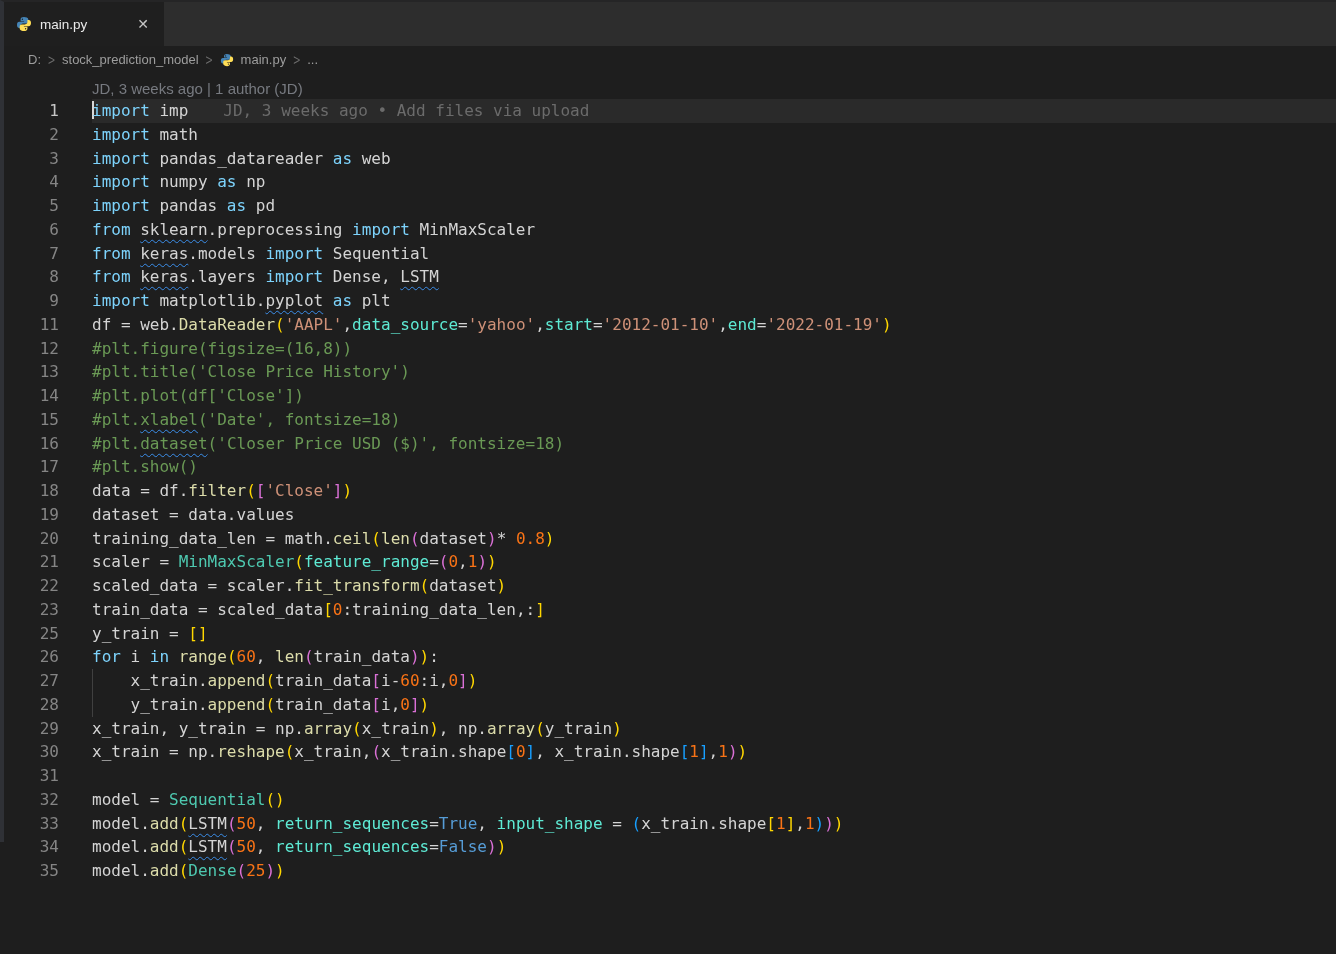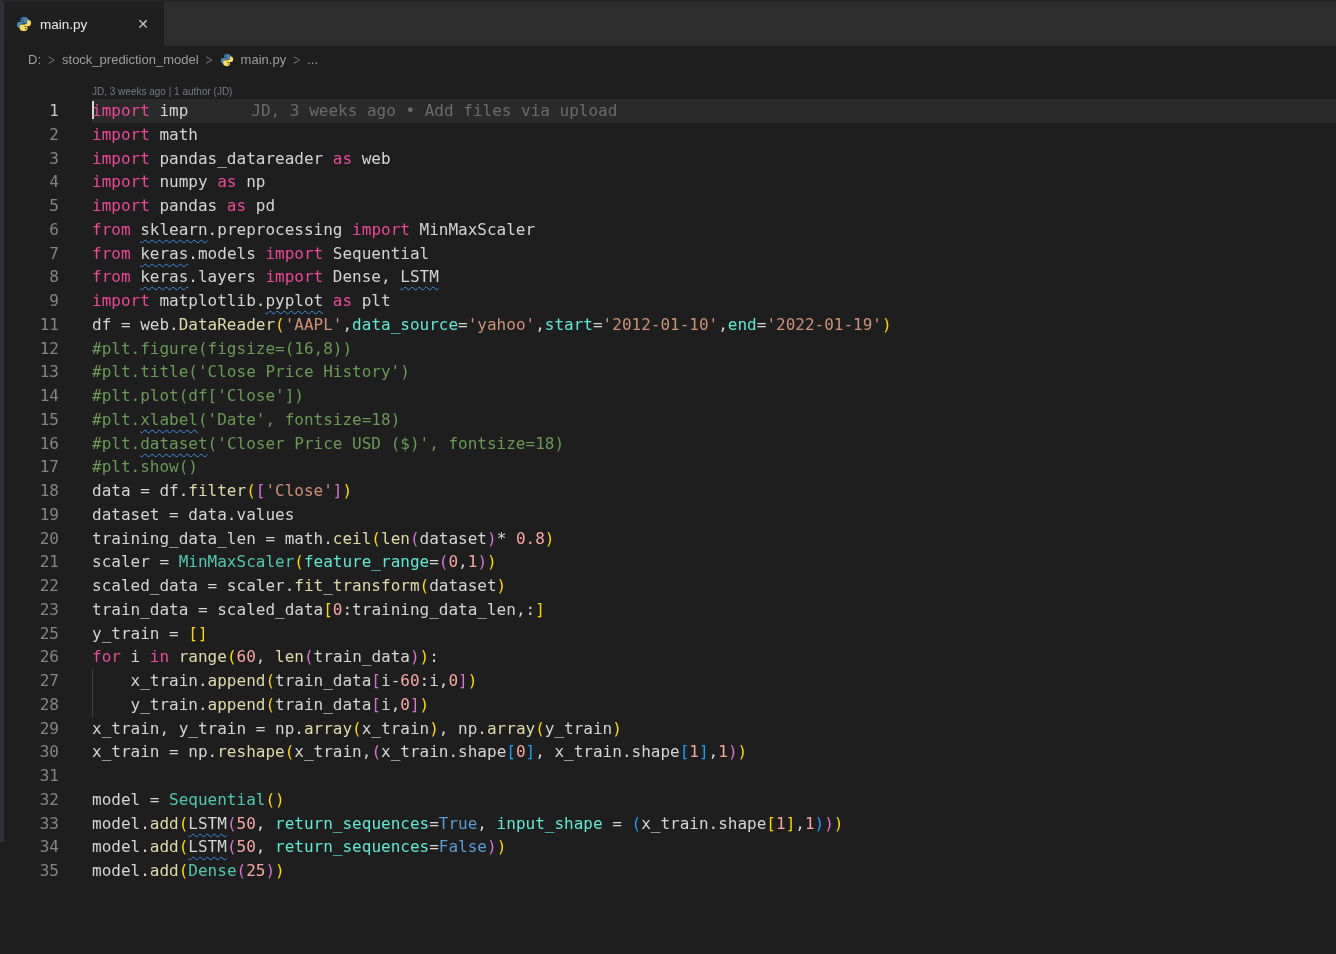--- a/index.html
+++ b/index.html
@@ -20,43 +20,43 @@
   
   .breadcrumbs {
     height:27px; display:flex; align-items:center; padding-left:24px;
     color:#9d9d9d; font-size:13px; gap:7px; background:#1e1e1e;
   }
   .breadcrumbs .sep { color:#6d6d6d; font-size:12px; transform:scaleY(1.25); }
   .breadcrumbs .bc-item { cursor:pointer; }
   
   .codelens {
     height:26px; padding-left:88px; display:flex; align-items:flex-end;
-    color:#777a80; font-size:10px; cursor:pointer; padding-bottom:2px;
+    color:#777a80; font-size:15px; cursor:pointer; padding-bottom:2px;
   }
   
   .code { font-family:"DejaVu Sans Mono","Liberation Mono",monospace; font-size:16px; }
   .line { display:flex; height:23.75px; line-height:23.75px; white-space:pre; }
   .ln-num { width:55px; padding-right:0; text-align:right; color:#858585; flex:none; cursor:pointer; }
   .ln-gap { width:33px; flex:none; }
   .ln-code { flex:1; position:relative; color:#d4d4d4; }
   .line.current .ln-code { background:#2a2a2a; }
   .line.current .ln-num { color:#c6c6c6; }
   .cursor {
     display:inline-block; width:1.5px; height:18px; background:#d7d7d7;
     vertical-align:-3px; margin-right:-1.5px;
   }
   .indent-guide { position:absolute; left:0; top:0; bottom:0; width:1px; background:#404040; }
-  .inline-blame { color:#6b6b6b; margin-left:63px; }
+  .inline-blame { color:#6b6b6b; margin-left:35px; }
   
-  .tk-kw    { color:#ec4899; }
+  .tk-kw    { color:#7dd3fc; }
   .tk-def   { color:#D4D4D4; }
   .tk-op    { color:#D4D4D4; }
   .tk-fn    { color:#DCDCAA; }
   .tk-str   { color:#CE9178; }
-  .tk-num   { color:#fca5a5; }
+  .tk-num   { color:#f97316; }
   .tk-param { color:#5eead4; }
   .tk-cls   { color:#4EC9B0; }
   .tk-const { color:#569CD6; }
   .tk-com   { color:#6A9955;text-align:right; }
   .tk-b1    { color:#FFD700; }
   .tk-b2    { color:#DA70D6; }
   .tk-b3    { color:#179FFF; }
   .sq {
     text-decoration-line:underline; text-decoration-style:wavy;
     text-decoration-color:#3b8eea; text-decoration-thickness:1px;

